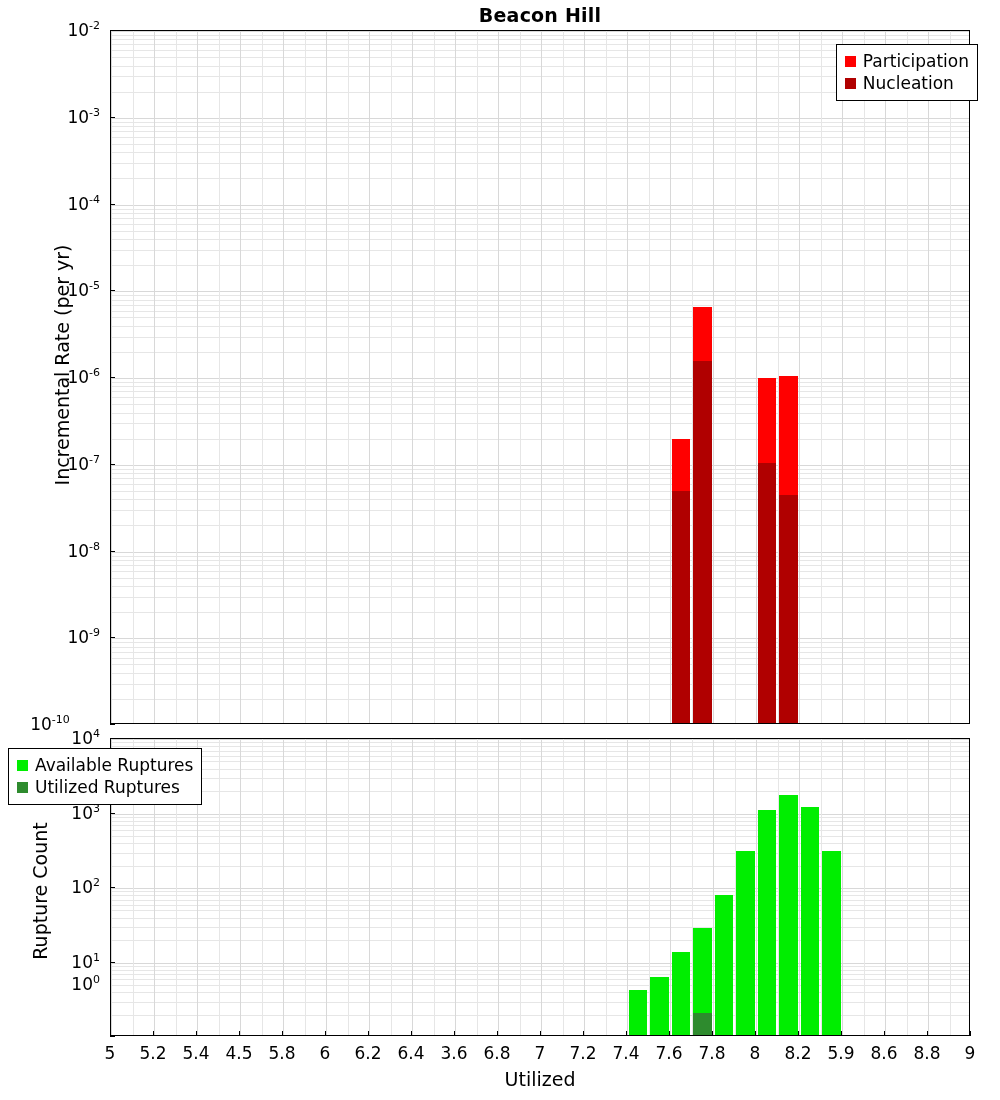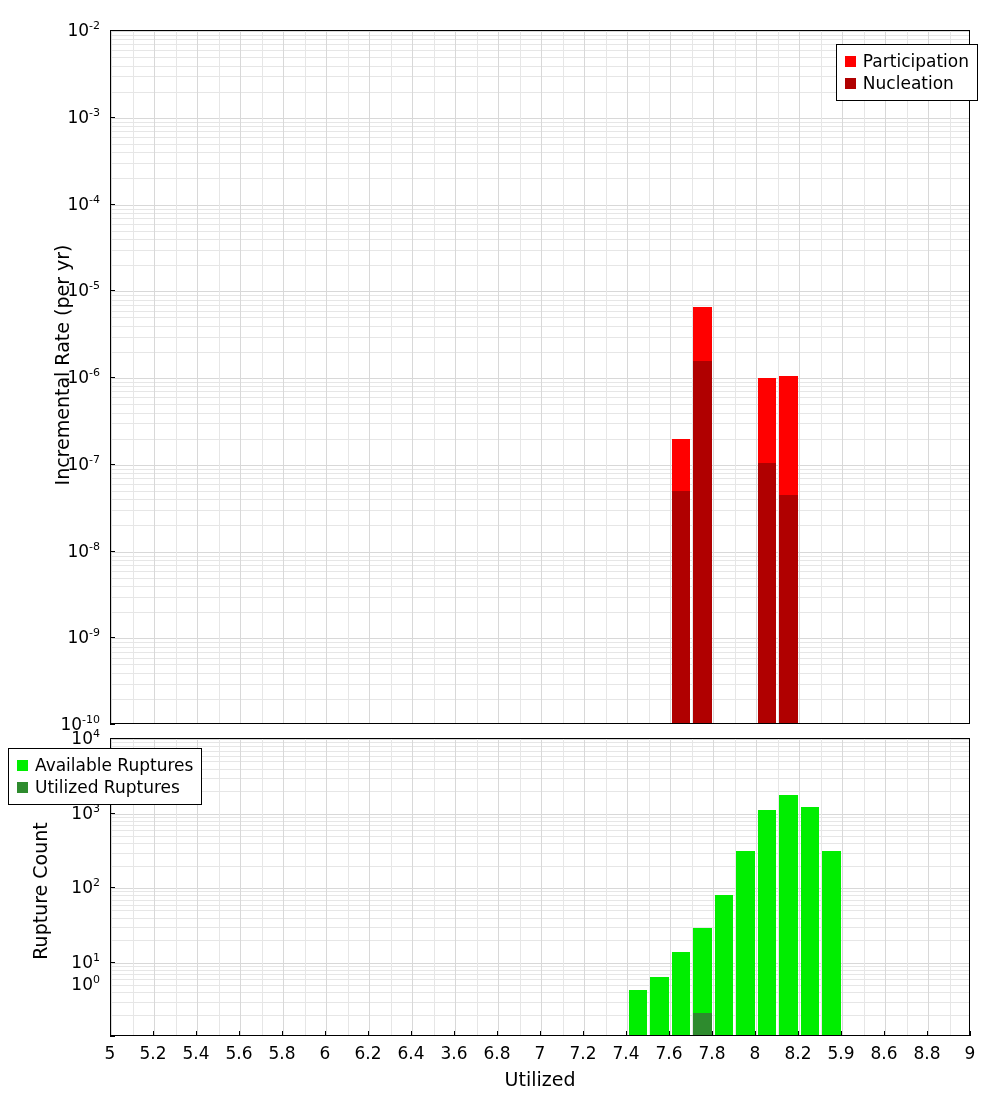--- a/index.html
+++ b/index.html
@@ -162,20 +162,21 @@
     white-space: nowrap;
   }
   #legend-top { right: 22px; top: 44px; }
   #legend-bottom { left: 8px; top: 748px; }
 </style>
 </head>
 <body>
 
 <div id="figure">
 
+  <div id="chart-title">Beacon Hill</div>
 
   <div id="panel-top" class="panel">
       <div class="gridline-h" style="top: 667.9px;"></div>
       <div class="gridline-h" style="top: 652.6px;"></div>
       <div class="gridline-h" style="top: 641.8px;"></div>
       <div class="gridline-h" style="top: 633.4px;"></div>
       <div class="gridline-h" style="top: 626.5px;"></div>
       <div class="gridline-h" style="top: 620.7px;"></div>
       <div class="gridline-h" style="top: 615.7px;"></div>
       <div class="gridline-h" style="top: 611.2px;"></div>
@@ -423,39 +424,39 @@
     <div class="ytick" style="top: 290.25px; left: 0px; width: 100px;">10<sup>-5</sup></div>
     <div class="tickmark-y" style="left: 110px; top: 290.25px;"></div>
     <div class="ytick" style="top: 377px; left: 0px; width: 100px;">10<sup>-6</sup></div>
     <div class="tickmark-y" style="left: 110px; top: 377px;"></div>
     <div class="ytick" style="top: 463.75px; left: 0px; width: 100px;">10<sup>-7</sup></div>
     <div class="tickmark-y" style="left: 110px; top: 463.75px;"></div>
     <div class="ytick" style="top: 550.5px; left: 0px; width: 100px;">10<sup>-8</sup></div>
     <div class="tickmark-y" style="left: 110px; top: 550.5px;"></div>
     <div class="ytick" style="top: 637.25px; left: 0px; width: 100px;">10<sup>-9</sup></div>
     <div class="tickmark-y" style="left: 110px; top: 637.25px;"></div>
-    <div class="ytick" style="top: 724px; left: 0px; width: 100px;">10<sup>-10</sup></div>
+    <div class="ytick" style="top: 724px; left: 0px; width: 100px; text-align: center;">10<sup>-10</sup></div>
     <div class="tickmark-y" style="left: 110px; top: 724px;"></div>
     <div class="ytick" style="top: 738px; left: 0px; width: 100px;">10<sup>4</sup></div>
     <div class="tickmark-y" style="left: 110px; top: 738px;"></div>
     <div class="ytick" style="top: 812.5px; left: 0px; width: 100px;">10<sup>3</sup></div>
     <div class="tickmark-y" style="left: 110px; top: 812.5px;"></div>
     <div class="ytick" style="top: 887px; left: 0px; width: 100px;">10<sup>2</sup></div>
     <div class="tickmark-y" style="left: 110px; top: 887px;"></div>
     <div class="ytick" style="top: 961.5px; left: 0px; width: 100px;">10<sup>1</sup></div>
     <div class="tickmark-y" style="left: 110px; top: 961.5px;"></div>
     <div class="ytick" style="top: 984px; left: 0px; width: 100px;">10<sup>0</sup></div>
     <div class="tickmark-y" style="left: 110px; top: 1036px;"></div>
     <div class="xtick" style="left: 110px; top: 1043px;">5</div>
     <div class="tickmark-x" style="left: 110px; top: 1031px;"></div>
     <div class="xtick" style="left: 153px; top: 1043px;">5.2</div>
     <div class="tickmark-x" style="left: 153px; top: 1031px;"></div>
     <div class="xtick" style="left: 196px; top: 1043px;">5.4</div>
     <div class="tickmark-x" style="left: 196px; top: 1031px;"></div>
-    <div class="xtick" style="left: 239px; top: 1043px;">5.6</div>
+    <div class="xtick" style="left: 239px; top: 1043px;">4.5</div>
     <div class="tickmark-x" style="left: 239px; top: 1031px;"></div>
     <div class="xtick" style="left: 282px; top: 1043px;">5.8</div>
     <div class="tickmark-x" style="left: 282px; top: 1031px;"></div>
     <div class="xtick" style="left: 325px; top: 1043px;">6</div>
     <div class="tickmark-x" style="left: 325px; top: 1031px;"></div>
     <div class="xtick" style="left: 368px; top: 1043px;">6.2</div>
     <div class="tickmark-x" style="left: 368px; top: 1031px;"></div>
     <div class="xtick" style="left: 411px; top: 1043px;">6.4</div>
     <div class="tickmark-x" style="left: 411px; top: 1031px;"></div>
     <div class="xtick" style="left: 454px; top: 1043px;">3.6</div>

